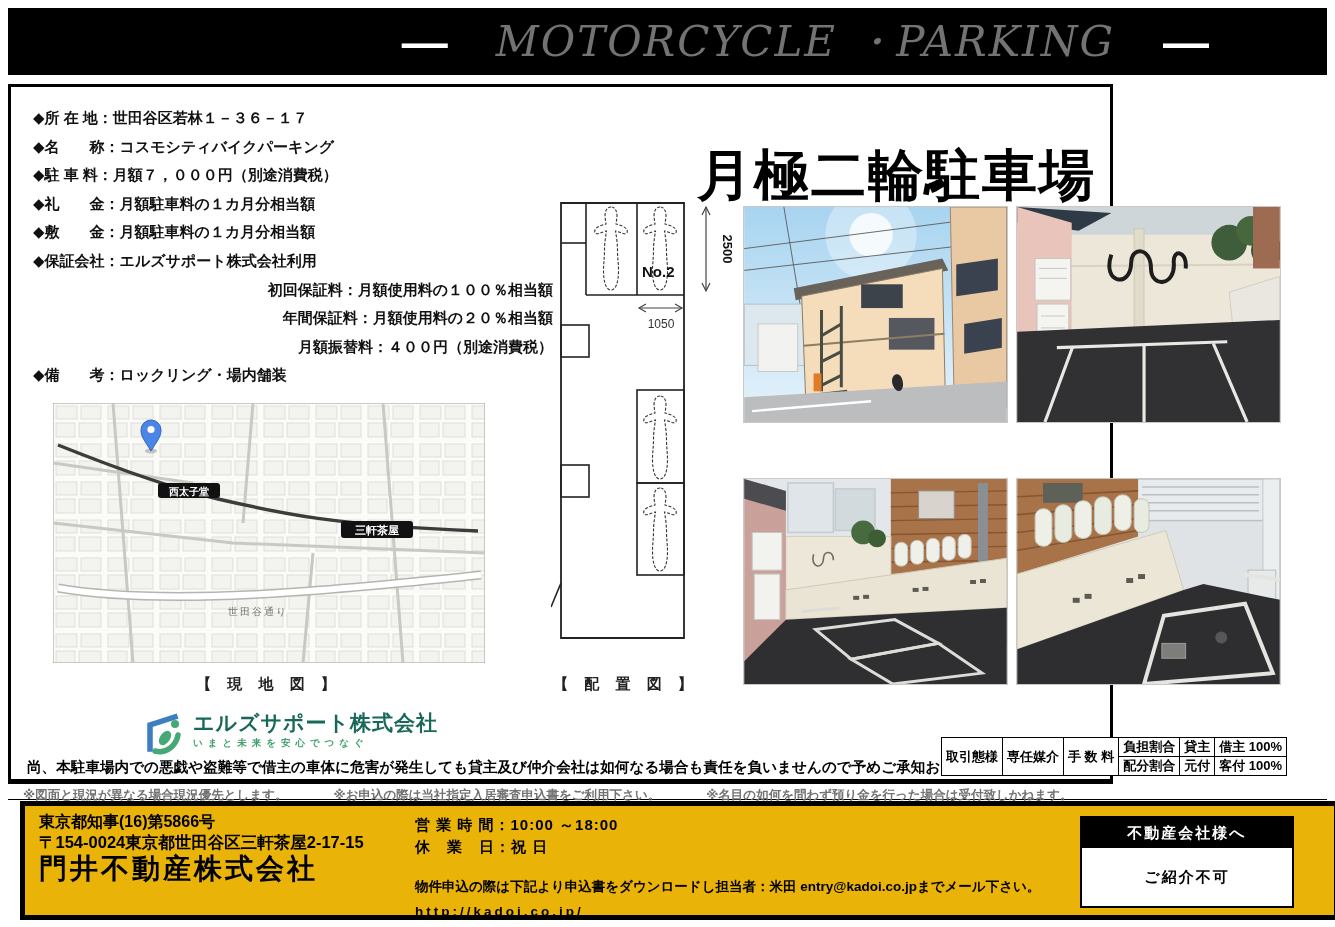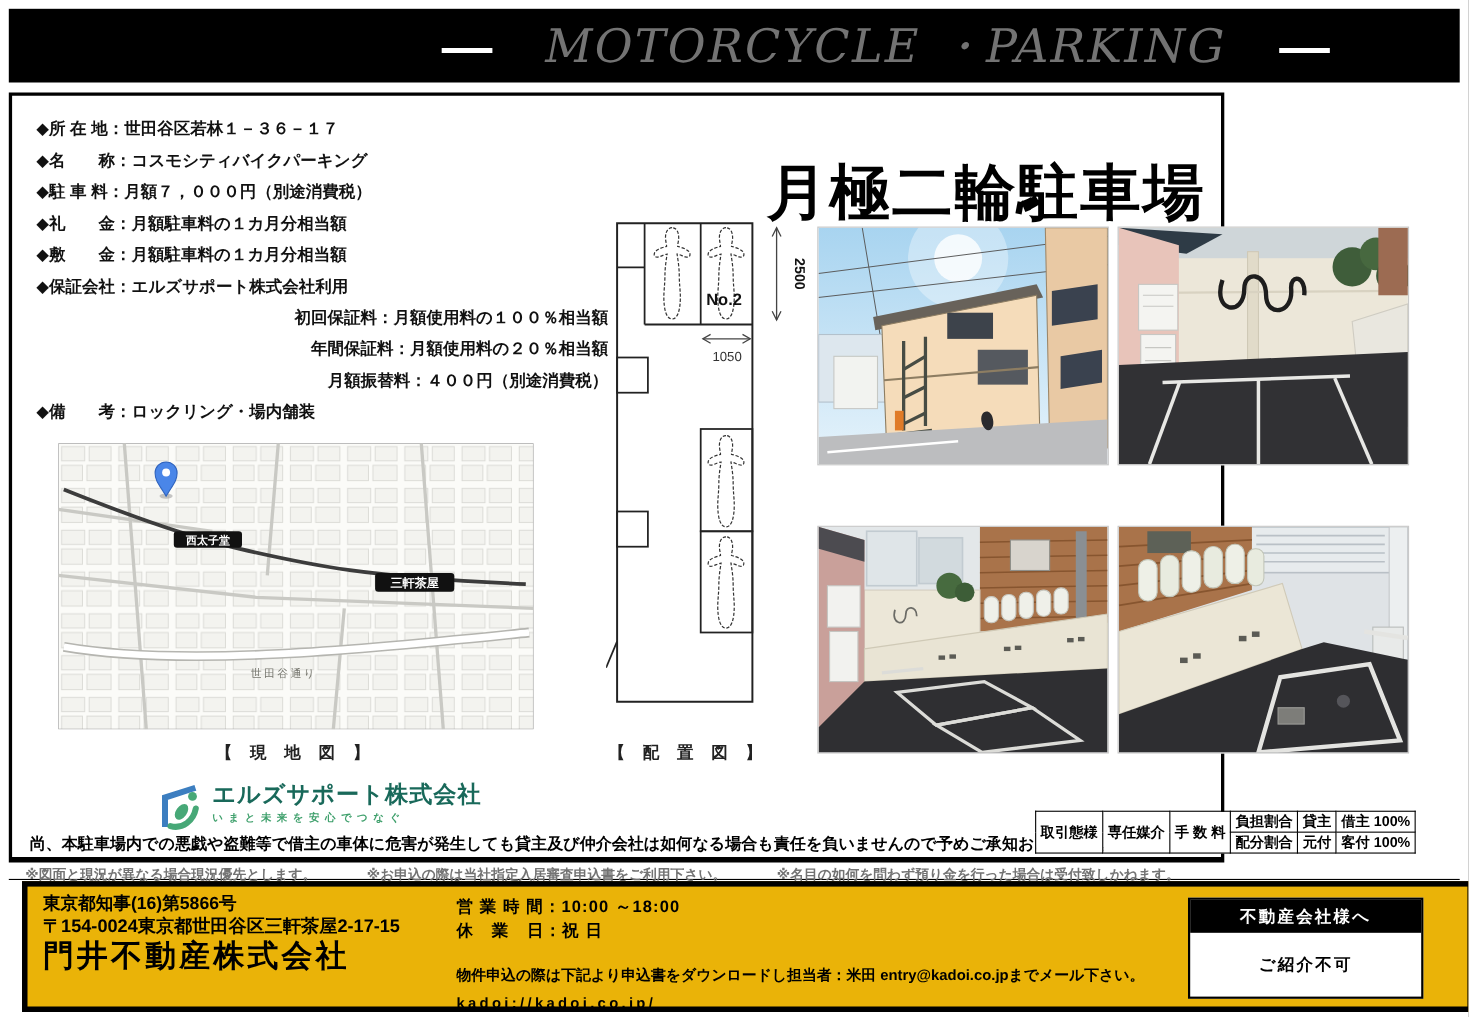--- a/index.html
+++ b/index.html
@@ -367,21 +367,21 @@
   <div class="abs" id="footer-box">
     <div class="abs f-left">
       <div class="f-license">東京都知事(16)第5866号</div>
       <div class="f-address">〒154-0024東京都世田谷区三軒茶屋2-17-15</div>
       <div class="f-company">門井不動産株式会社</div>
     </div>
     <div class="abs f-center">
       <div class="f-hours">営 業 時 間：10:00 ～18:00</div>
       <div class="f-hours">休　業　日：祝 日</div>
       <div class="f-note">物件申込の際は下記より申込書をダウンロードし担当者：米田 entry@kadoi.co.jpまでメール下さい。</div>
-      <div class="f-url">kadoi://kadoi.co.jp/</div>
+      <div class="f-url">http://kadoi.co.jp/</div>
     </div>
     <div class="abs agent-box">
       <div class="hdr">不動産会社様へ</div>
       <div class="bdy">ご紹介不可</div>
     </div>
   </div>
 
 </div>
 
 </body></html>

